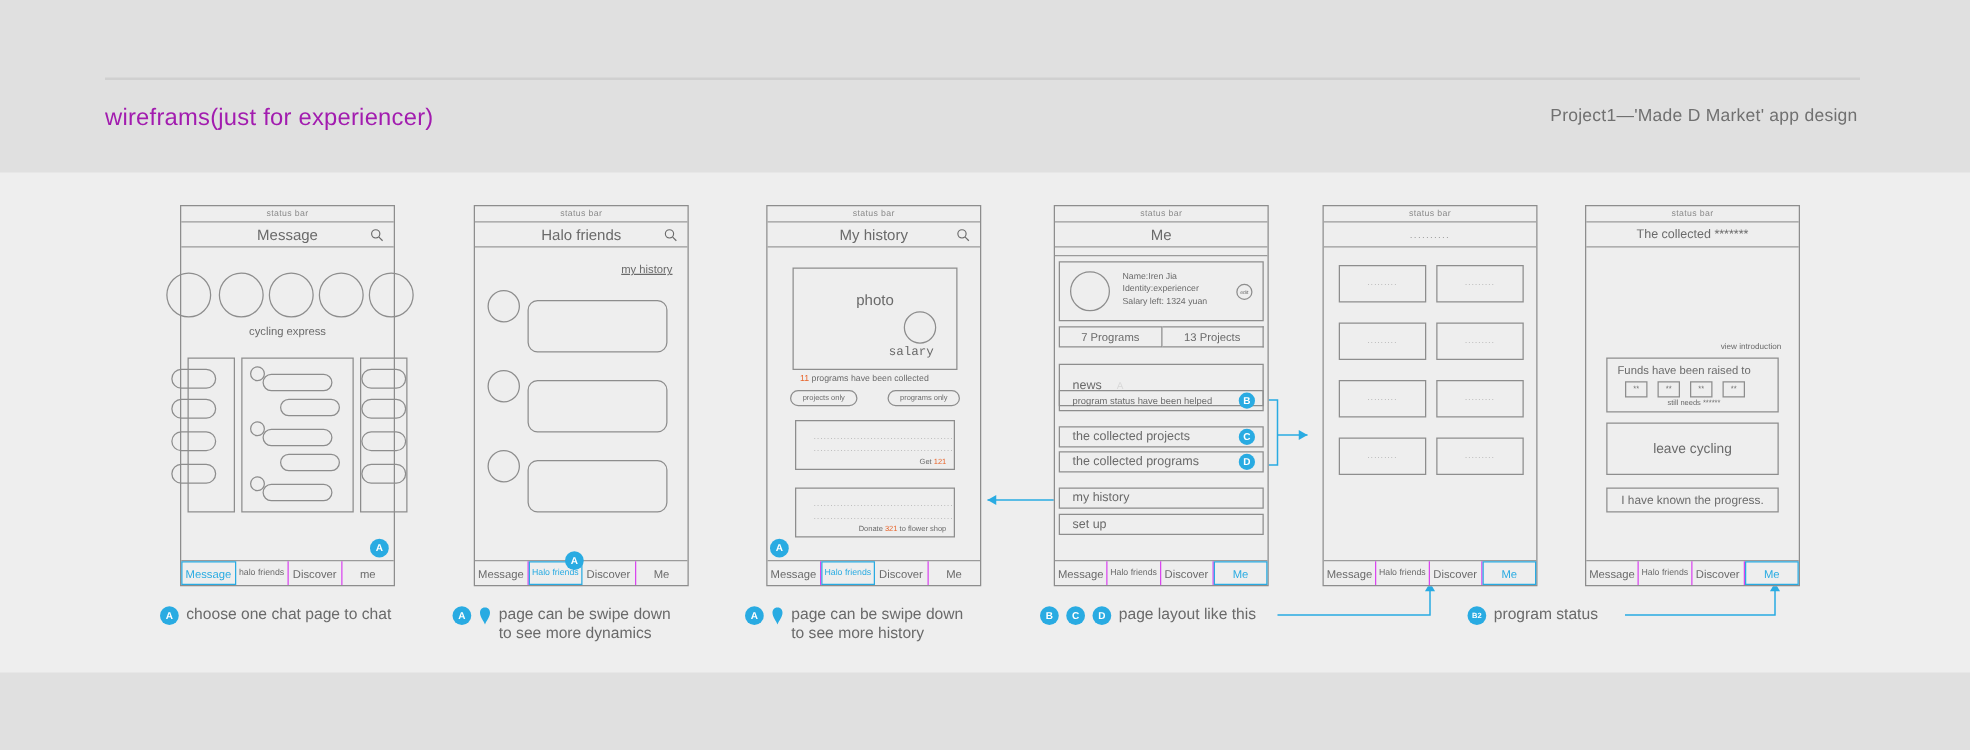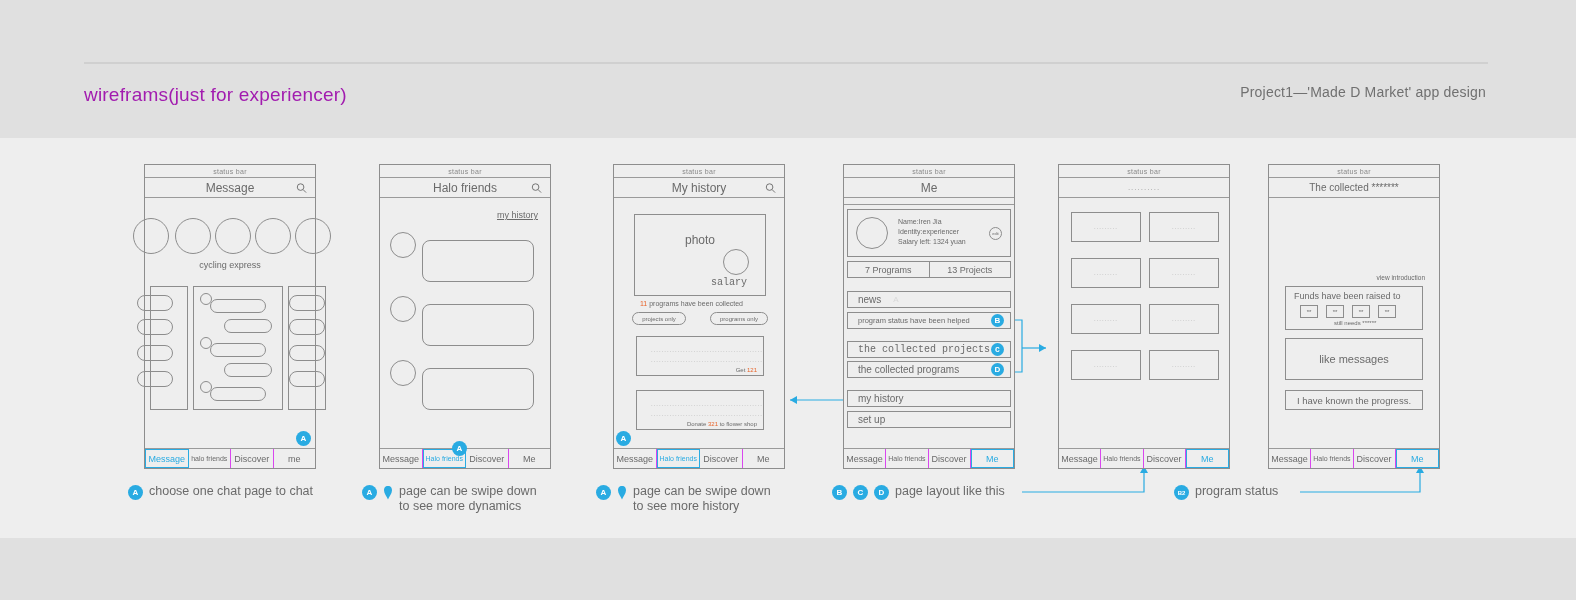--- a/index.html
+++ b/index.html
@@ -336,31 +336,31 @@
         <div style="font-size:7px;">Salary left: 1324 yuan</div>
       </div>
       <span class="circ" style="right:8px;top:17px;width:13px;height:13px;font-size:4px;display:flex;align-items:center;justify-content:center;">edit</span>
     </div>
 
     <div class="seg-row" style="top:56px;">
       <div class="seg">7 Programs</div>
       <div class="seg">13 Projects</div>
     </div>
 
-    <div class="me-row" style="top:86px;height:17px;">
+    <div class="me-row" style="top:86px;height:34px;">
       <span>news</span>
       <span style="margin-left:12px;font-size:8px;color:#d8d8d8;">A</span>
     </div>
 
     <div class="me-row" style="top:107px;height:17px;">
       <span style="font-size:7.5px;">program status have been helped</span>
       <span class="badge" style="right:6px;top:1px;width:13px;height:13px;">B</span>
     </div>
 
-    <div class="me-row" style="top:136px;height:17px;font-family:Liberation Mono, monospace;">
+    <div class="me-row" style="top:136px;height:17px;">
       <span>the collected projects</span>
       <span class="badge" style="right:6px;top:1px;width:13px;height:13px;">C</span>
     </div>
 
     <div class="me-row" style="top:156px;height:17px;">
       <span>the collected programs</span>
       <span class="badge" style="right:6px;top:1px;width:13px;height:13px;">D</span>
     </div>
 
     <div class="me-row" style="top:185px;height:17px;">
@@ -429,21 +429,21 @@
     <div class="box" style="left:16px;top:88px;width:138px;height:44px;">
       <span class="txt" style="left:8px;top:4px;font-size:9px;">Funds have been raised to</span>
       <span class="box" style="left:14px;top:18px;width:18px;height:13px;font-size:6px;display:flex;align-items:center;justify-content:center;">**</span>
       <span class="box" style="left:40px;top:18px;width:18px;height:13px;font-size:6px;display:flex;align-items:center;justify-content:center;">**</span>
       <span class="box" style="left:66px;top:18px;width:18px;height:13px;font-size:6px;display:flex;align-items:center;justify-content:center;">**</span>
       <span class="box" style="left:92px;top:18px;width:18px;height:13px;font-size:6px;display:flex;align-items:center;justify-content:center;">**</span>
       <span class="txt" style="left:48px;top:33px;font-size:6px;">still needs ******</span>
     </div>
 
     <div class="box" style="left:16px;top:140px;width:138px;height:42px;display:flex;align-items:center;justify-content:center;">
-      <span style="font-size:11px;">like messages</span>
+      <span style="font-size:11px;">leave cycling</span>
     </div>
 
     <div class="box" style="left:16px;top:192px;width:138px;height:20px;display:flex;align-items:center;justify-content:center;">
       <span style="font-size:9.5px;">I have known the progress.</span>
     </div>
   </div>
   <div class="tabbar">
     <div class="tab">Message</div>
     <div class="tab small">Halo friends</div>
     <div class="tab">Discover</div>

